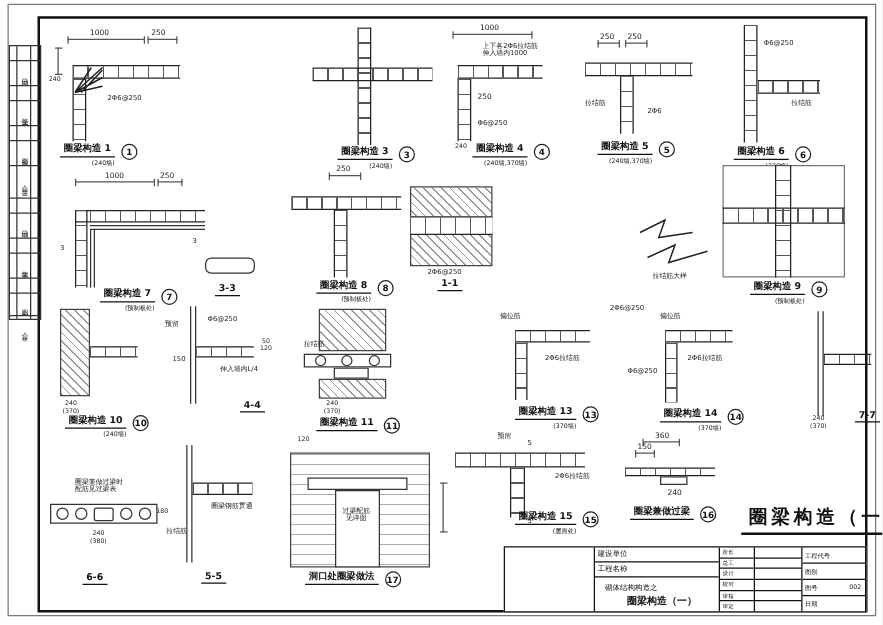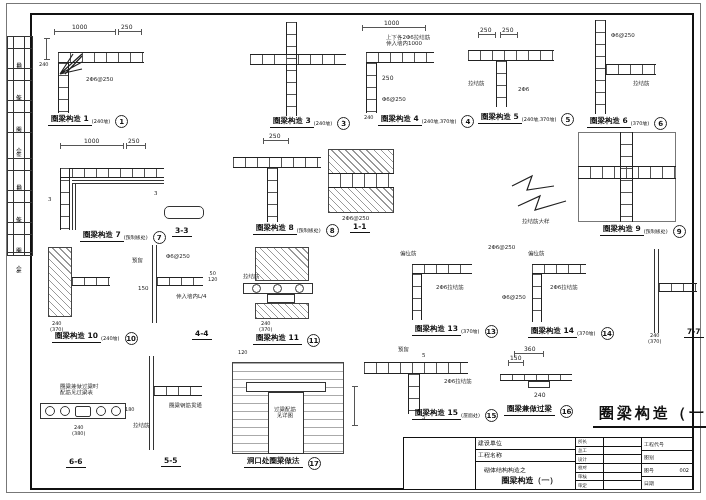--- a/index.html
+++ b/index.html
@@ -16,21 +16,21 @@
   .wrect{position:absolute;box-sizing:border-box;border:1px solid #333;background:#fff}
   .dimh{position:absolute;border-top:1px solid #555;height:0}
   .dimh::before,.dimh::after{content:"";position:absolute;top:-3px;width:1px;height:6px;background:#555}
   .dimh::before{left:0}.dimh::after{right:0}
   .dimv{position:absolute;border-left:1px solid #555;width:0}
   .dimv::before,.dimv::after{content:"";position:absolute;left:-3px;height:1px;width:6px;background:#555}
   .dimv::before{top:0}.dimv::after{bottom:0}
   .dt{position:absolute;font-size:6px;line-height:1.1;color:#222;white-space:pre;text-align:center}
   .nt{position:absolute;font-size:5.5px;line-height:1.15;color:#222;white-space:pre}
   .lbl{position:absolute;display:flex;align-items:flex-start;gap:5px}
-  .lb{display:flex;flex-direction:row;align-items:center}
+  .lb{display:flex;flex-direction:column;align-items:flex-end}
   .lt{font-size:7.5px;font-weight:700;border-bottom:1.4px solid #111;padding:0 3px 1px;white-space:nowrap}
   .ls{font-size:5px;margin-top:1px;white-space:nowrap}
   .bdg{width:13px;height:13px;border:1.2px solid #222;border-radius:50%;display:flex;align-items:center;justify-content:center;font-size:7px;font-weight:700;flex:none;margin-top:1px;box-sizing:border-box}
   .hol{position:absolute;box-sizing:border-box;border:1px solid #333;display:flex;align-items:center;justify-content:space-around;padding:0 2px;background:#fff}
   .vc{width:8px;height:8px;border:1px solid #333;border-radius:50%;flex:none}
   .vc2{width:7px;height:7px;border:1px solid #333;border-radius:50%;flex:none}
   .vr{width:14px;height:9px;border:1px solid #333;border-radius:2px;flex:none}
   .sq{position:absolute}
   .sq polyline,.sq path{fill:none;stroke:#222;stroke-width:1.2}
   .strip{position:absolute;left:7px;top:36px;width:26px;height:220px;border:1px solid #333;box-sizing:border-box}
@@ -259,21 +259,21 @@
 
   <div class="p" style="left:132px;top:243px;width:106px;height:102px">
     <div class="dblv" style="left:20px;top:2px;width:5px;height:78px"></div>
     <div class="bh" style="left:25px;top:34px;width:46px;height:9px"></div>
     <div class="nt" style="left:0;top:14px">预留</div>
     <div class="nt" style="left:34px;top:10px">Φ6@250</div>
     <div class="nt" style="left:6px;top:42px">150</div>
     <div class="nt" style="left:44px;top:50px">伸入墙内L/4</div>
     <div class="dt" style="left:76px;top:28px;font-size:5px">50
 120</div>
-    <div class="lbl" style="left:60px;top:86px">
+    <div class="lbl" style="left:60px;top:76px">
         <span class="lt">4-4</span>
       </div>
   </div>
 
   <div class="p" style="left:243px;top:243px;width:76px;height:102px">
     <div class="hatch" style="left:12px;top:4px;width:54px;height:34px"></div>
     <div class="hol" style="left:0;top:40px;width:70px;height:11px">
       <span class="vc2"></span>
         <span class="vc2"></span>
         <span class="vc2"></span>

